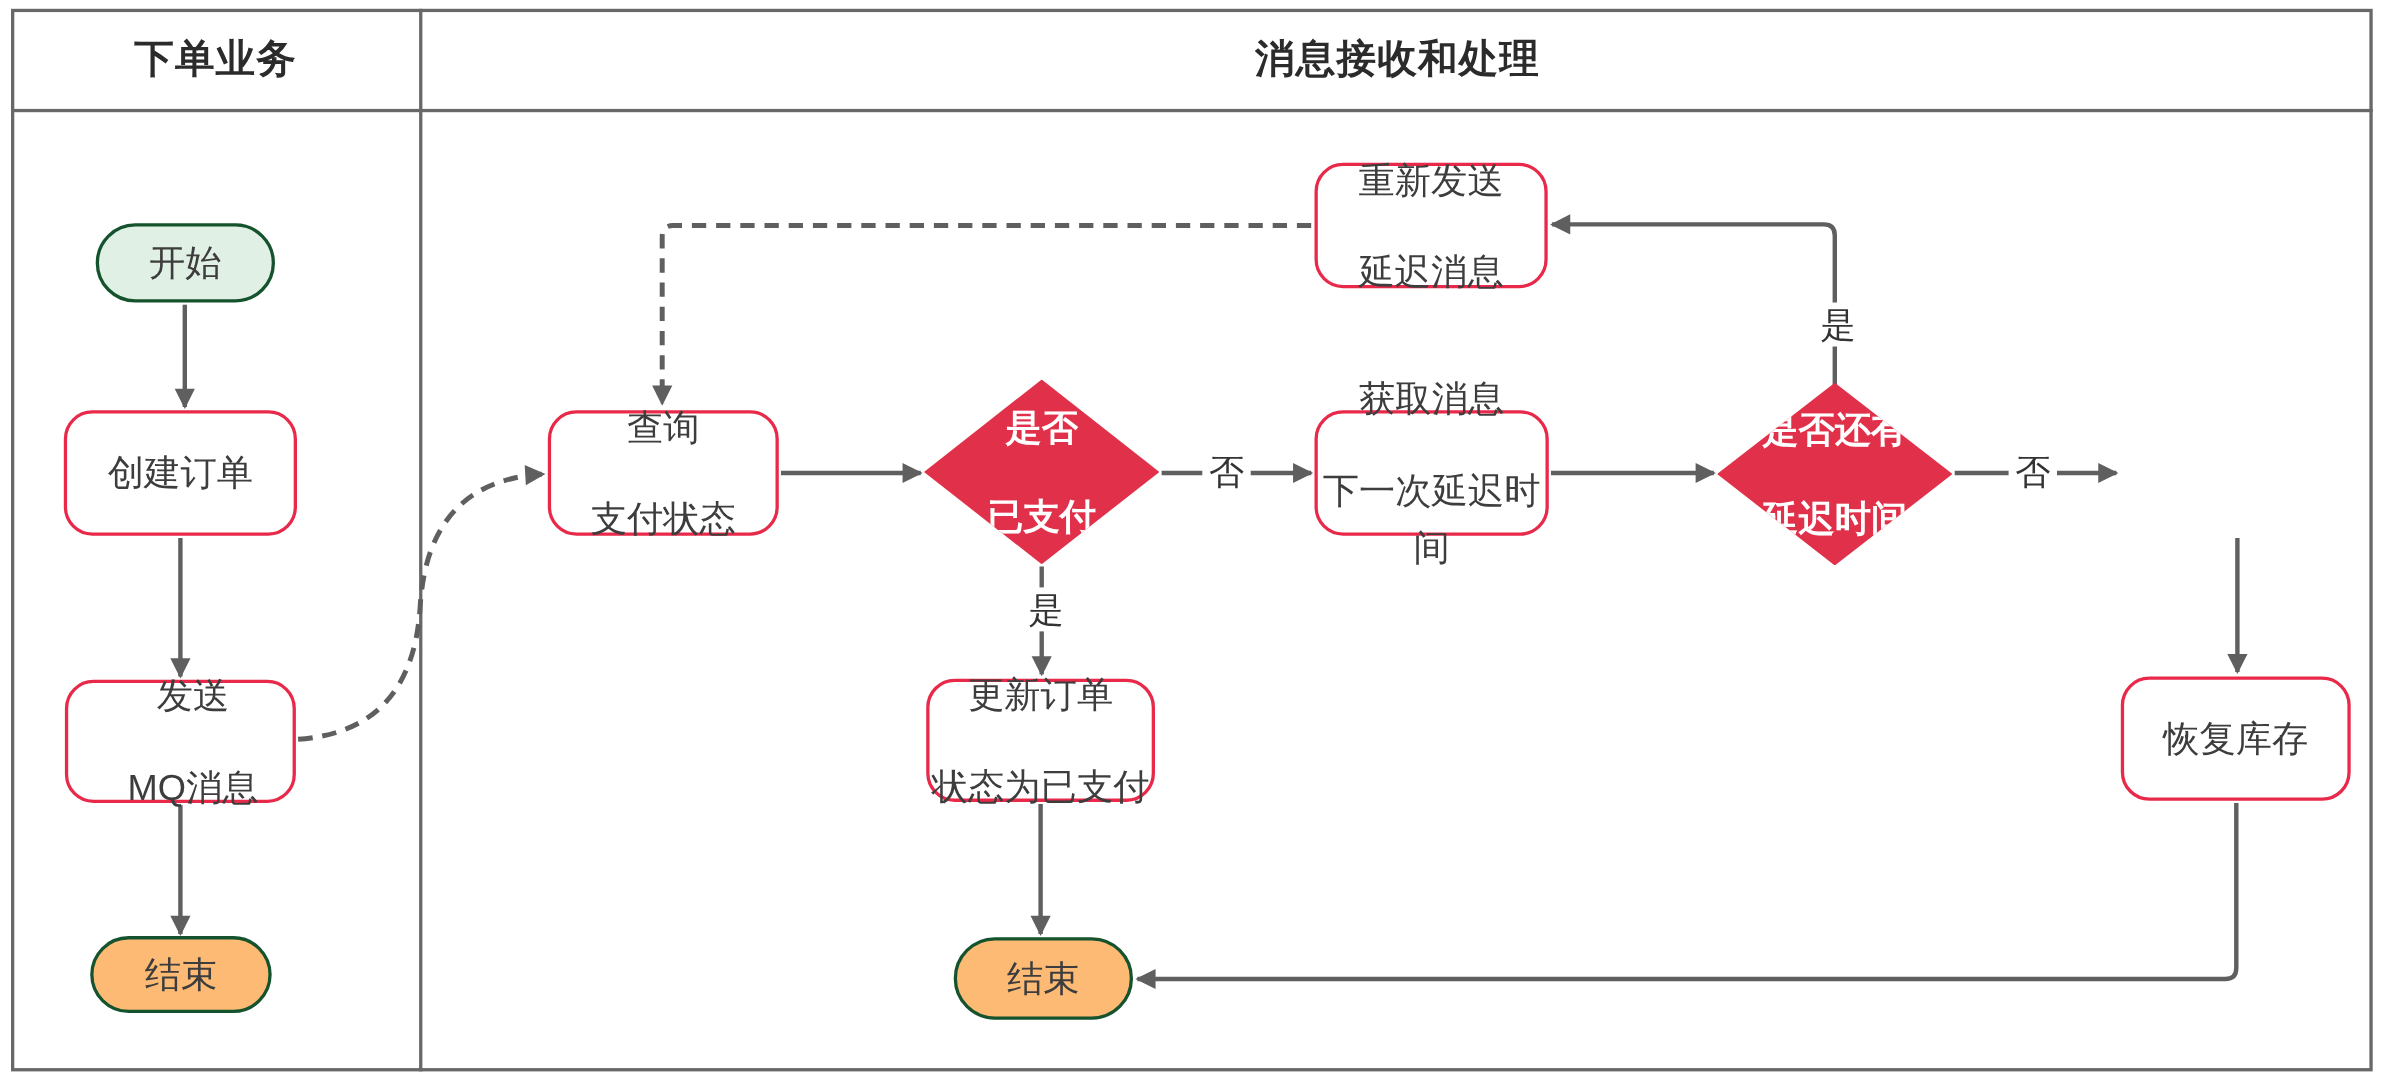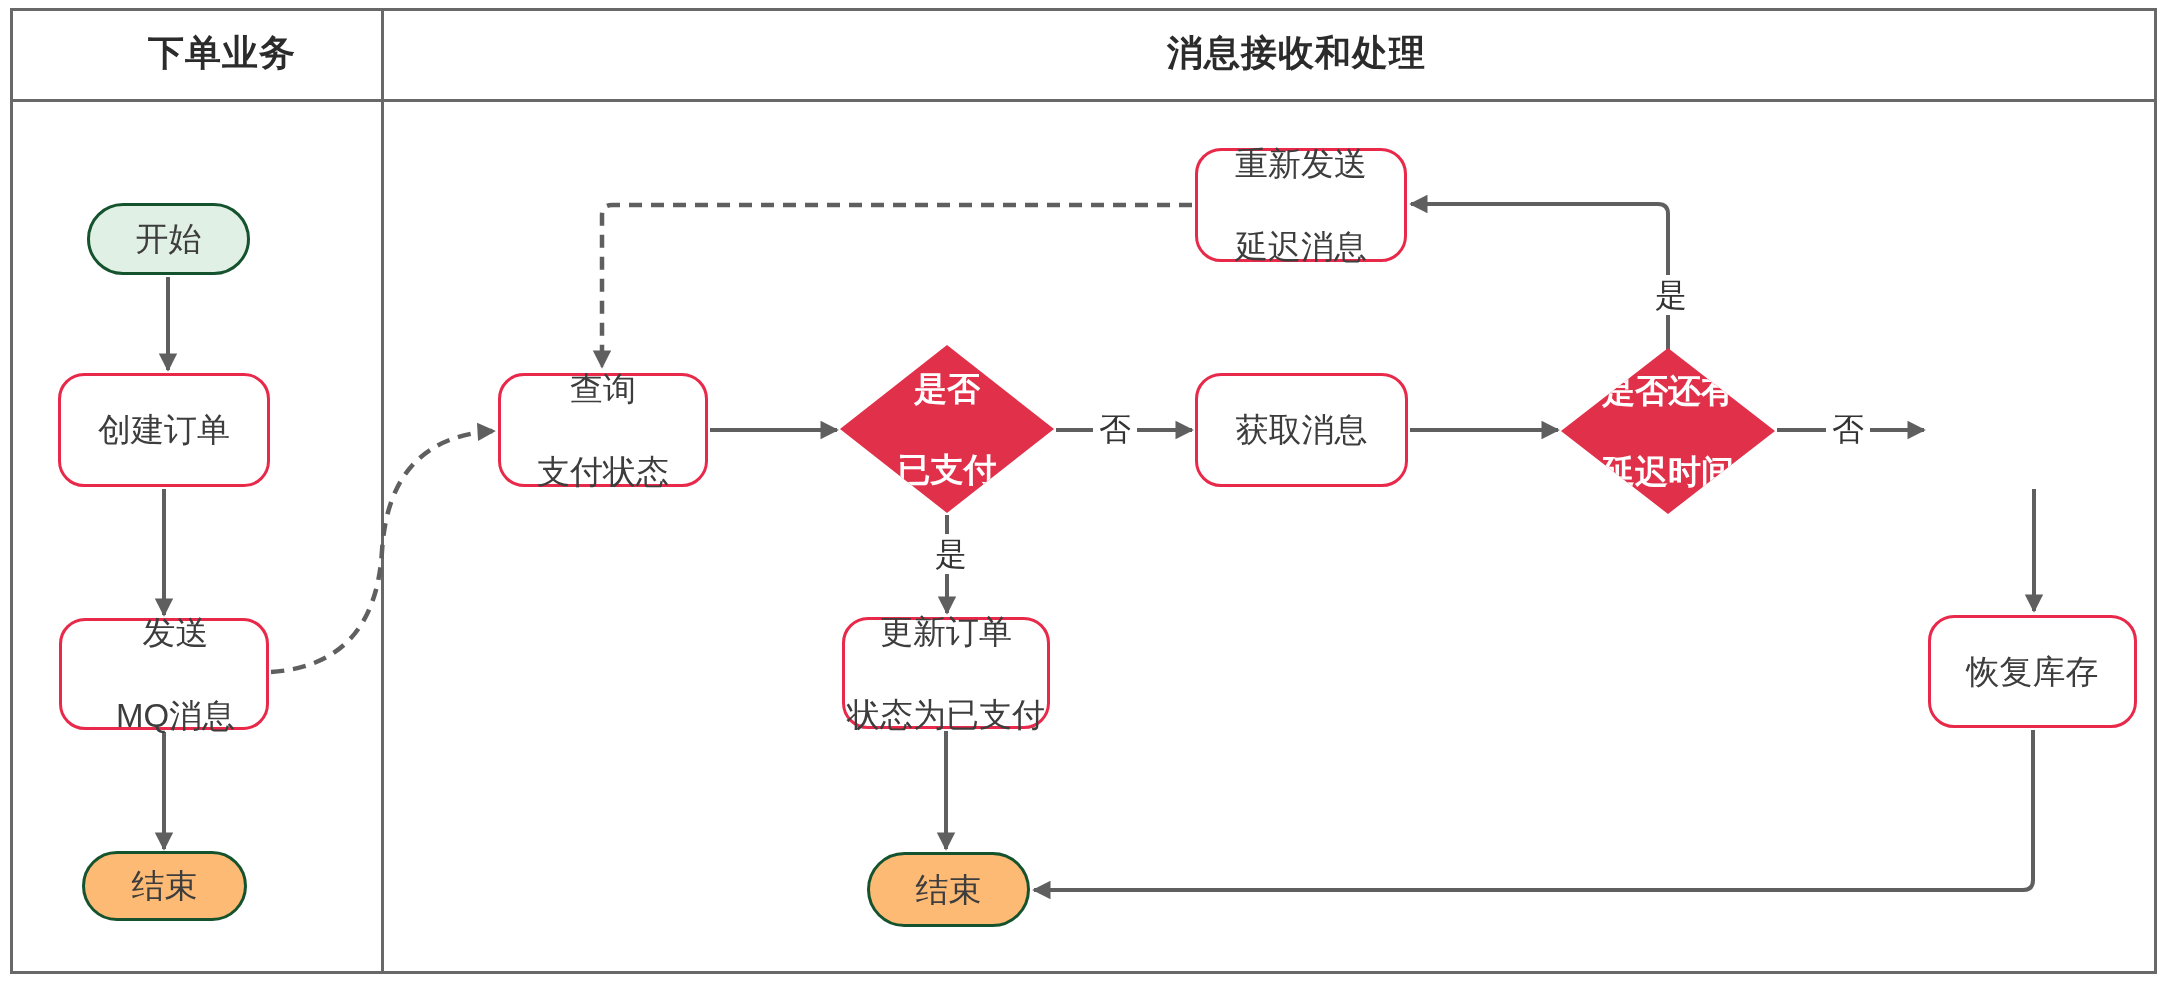--- a/index.html
+++ b/index.html
@@ -4,21 +4,21 @@
 <style>
   html,body{margin:0;padding:0;background:#ffffff;}
   body{width:2176px;height:988px;font-family:"Liberation Sans","DejaVu Sans",sans-serif;}
   .canvas{position:relative;width:2176px;height:988px;background:#ffffff;overflow:hidden;}
 
   
   .frame{position:absolute;left:10px;top:8px;width:2147px;height:966px;border:3px solid #686868;box-sizing:border-box;background:transparent;}
   .lane-divider{position:absolute;left:381px;top:8px;width:3px;height:966px;background:#686868;}
   .header-rule{position:absolute;left:10px;top:99px;width:2147px;height:3px;background:#686868;}
   .lane-title{position:absolute;top:8px;height:91px;display:flex;align-items:center;justify-content:center;
-              font-size:36px;font-weight:bold;color:#2b2b2b;letter-spacing:1px;padding-left:26px;}
+              font-size:36px;font-weight:bold;color:#2b2b2b;letter-spacing:1px;}
   .lane-title.left{left:10px;width:372px;}
   .lane-title.right{left:384px;width:1773px;}
 
   
   svg.edges{position:absolute;left:0;top:0;width:2176px;height:988px;}
 
   
   .node{position:absolute;display:flex;flex-direction:column;align-items:center;justify-content:center;
         box-sizing:border-box;text-align:center;font-size:33px;color:#3d3d3d;line-height:52px;background:#ffffff;gap:31px;}
   .box{border:3px solid #e8294a;border-radius:26px;}
@@ -100,20 +100,21 @@
     <span>更新订单</span>
     <span>状态为已支付</span>
   </div>
 
   <div class="node pill end" style="left:867px;top:852px;width:163px;height:75px;">
     <span>结束</span>
   </div>
 
   <div class="node box" style="left:1195px;top:373px;width:213px;height:114px;">
     <span>获取消息</span>
+    <span>下一次延迟时间</span>
   </div>
 
   <div class="node box" style="left:1195px;top:148px;width:212px;height:114px;">
     <span>重新发送</span>
     <span>延迟消息</span>
   </div>
 
   <div class="node diamond" style="left:1561px;top:348px;width:214px;height:166px;">
     <span>是否还有</span>
     <span>延迟时间</span>

